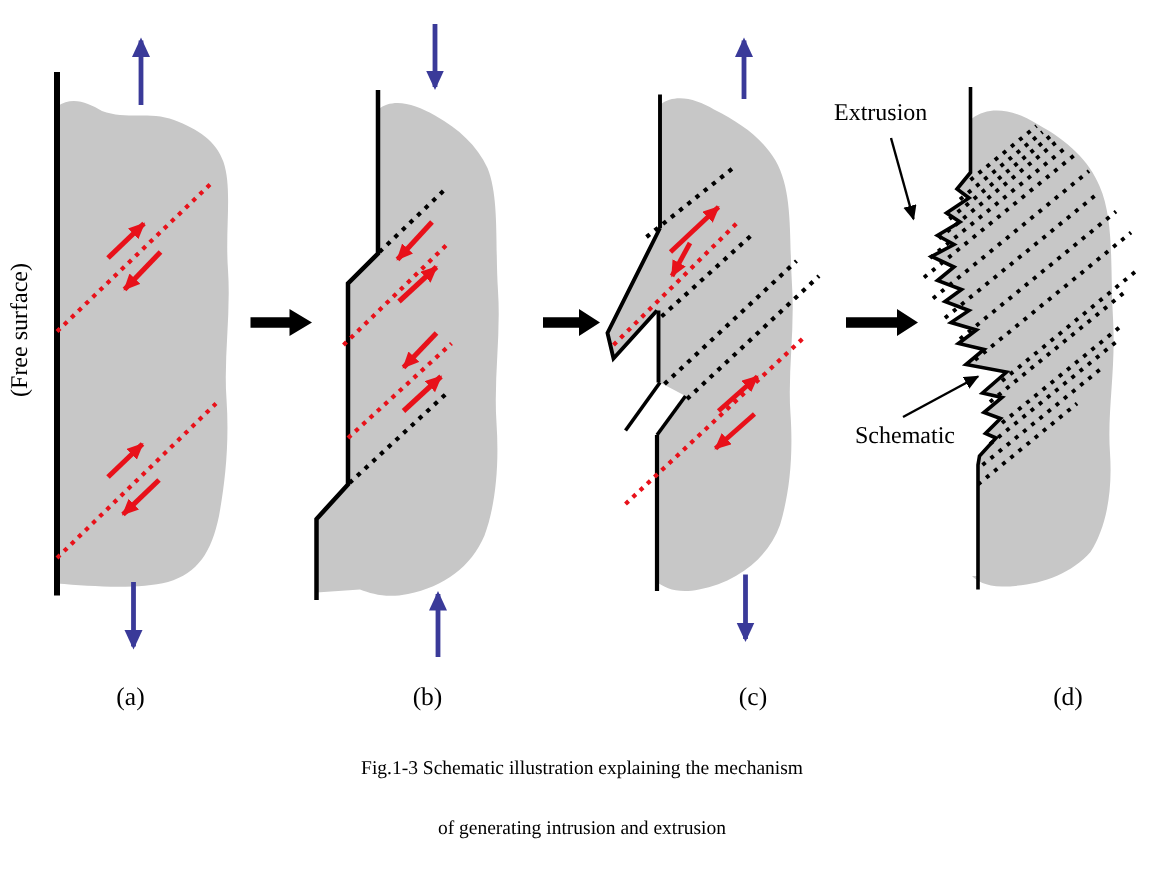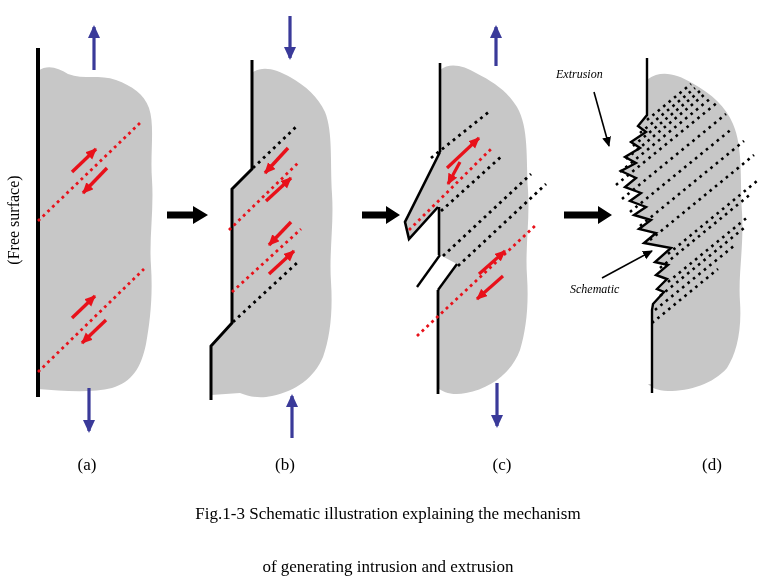--- a/index.html
+++ b/index.html
@@ -7,27 +7,27 @@
     position:relative;width:780px;height:581px;background:#ffffff;
     font-family:"Liberation Serif","DejaVu Serif",serif;color:#000;
     overflow:hidden;
   }
   .stage svg{position:absolute;left:0;top:0;}
   .txt{position:absolute;white-space:nowrap;}
   .free-surface{
     left:14px;top:220px;font-size:16px;
     transform:translate(-50%,-50%) rotate(-90deg);
   }
-  .annot{font-size:12px;font-style:italic;}
+  .annot{font-size:16px;}
   .extrusion{left:556px;top:67px;}
   .intrusion{left:570px;top:282px;}
   .panel-label{font-size:17px;top:455px;transform:translateX(-50%);}
   .pl-a{left:87px;} .pl-b{left:285px;} .pl-c{left:502px;} .pl-d{left:712px;}
-  .caption{font-size:17px;transform:translateX(-50%);left:388px;text-align:center;}
-  .cap1{top:504px;} .cap2{top:544px;margin-top:13px;}
+  .caption{font-size:13px;transform:translateX(-50%);left:388px;text-align:center;}
+  .cap1{top:504px;} .cap2{top:544px;}
 </style>
 </head>
 <body>
 
 <div class="stage">
 
 <svg width="780" height="581" viewBox="0 0 780 581">
   <defs>
     <marker id="redhead" markerUnits="userSpaceOnUse" markerWidth="14" markerHeight="12" refX="10" refY="5" orient="auto">
       <path d="M0,0 L11,5 L0,10 Z" fill="#e8111a"></path>

